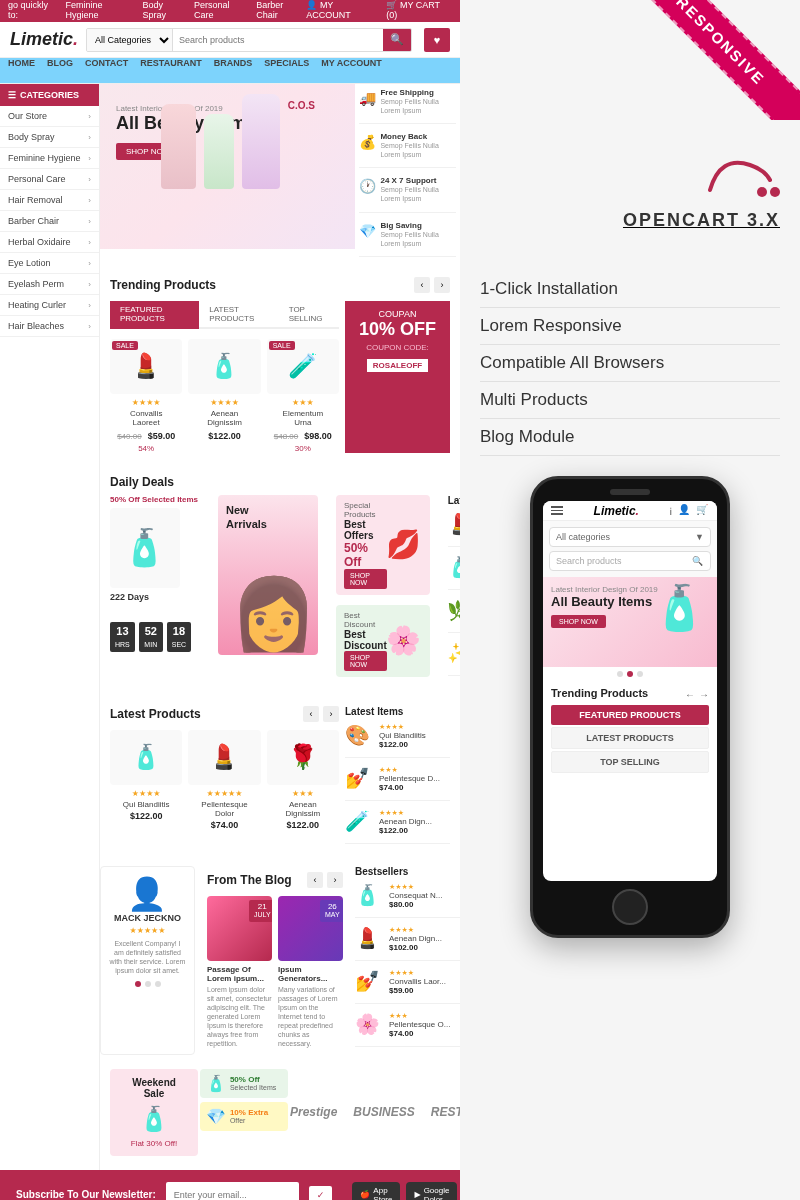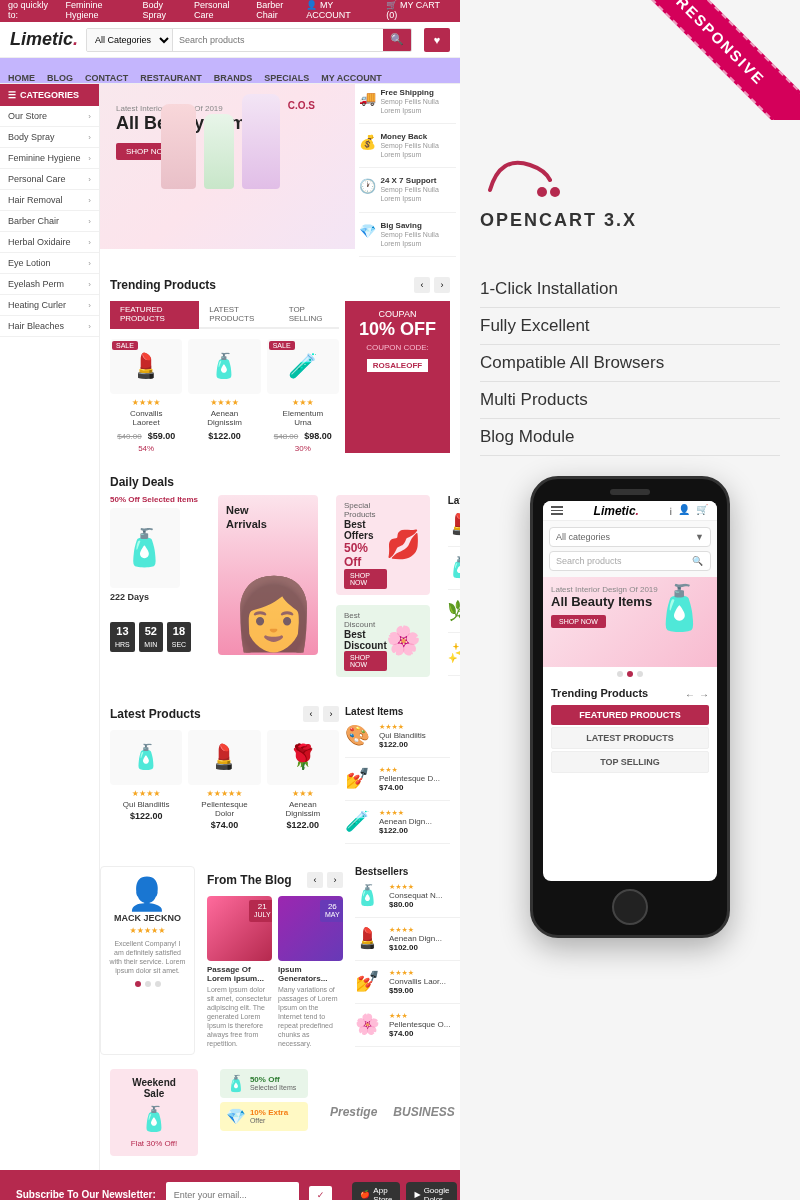--- a/index.html
+++ b/index.html
@@ -59,24 +59,24 @@
     .search-bar select {
       border: none; border-right: 1px solid #ddd; height: 100%; font-size: 9px; padding: 0 4px; background: #f9f9f9;
     }
     .search-bar input {
       border: none; flex: 1; height: 100%; font-size: 9px; padding: 0 6px; outline: none;
     }
     .search-btn { background: #b5294e; border: none; width: 28px; height: 100%; color: #fff; font-size: 11px; cursor: pointer; }
     .heart-btn { background: #b5294e; border: none; width: 26px; height: 24px; color: #fff; font-size: 11px; border-radius: 2px; margin-left: 4px; }
 
     .nav-bar {
-      background: #c4b5fd;
+      background: #7dd3fc;
       height: 26px;
       display: flex;
-      align-items: flex-end;
+      align-items: flex-start;
       padding: 0 8px;
       border-bottom: 1px solid #eee;
     }
     .nav-bar a { font-size: 9px; color: #444; text-decoration: none; margin-right: 12px; font-weight: bold; }
 
     .content-area {
       display: flex;
       gap: 0;
     }
 
@@ -414,21 +414,22 @@
       font-size: 8px;
       padding: 4px 8px;
       border-radius: 4px;
       display: flex;
       align-items: center;
       gap: 3px;
     }
 
     .opencart-section {
       padding: 30px 20px 20px 20px;
-      text-align: left;
+      text-align: right;
+      text-decoration: underline;
     }
     .opencart-version {
       font-size: 18px;
       font-weight: bold;
       color: #333;
       letter-spacing: 2px;
       margin-bottom: 20px;
     }
 
     .features-list {
@@ -569,21 +570,21 @@
       font-size: 9px;
       text-align: center;
       font-weight: bold;
       border-radius: 2px;
     }
     .phone-tab.active { background: #b5294e; color: #fff; }
     .phone-tab.inactive { background: #f5f5f5; color: #555; border: 1px solid #eee; }
 
     .weekend-sale-section {
       display: flex;
-      gap: 22px;
+      gap: 2px;
       background: #fff;
       padding: 8px 10px;
       margin-bottom: 6px;
     }
 
     .weekend-sale-card {
       flex: 0 0 88px;
       background: #fce4ec;
       border-radius: 4px;
       padding: 8px;
@@ -1131,21 +1132,21 @@
         <path d="M10,40 Q20,5 50,15 Q65,20 70,30" stroke="#b5294e" stroke-width="4" fill="none" stroke-linecap="round"></path>
         <circle cx="62" cy="42" r="5" fill="#b5294e"></circle>
         <circle cx="75" cy="42" r="5" fill="#b5294e"></circle>
       </svg>
     </div>
     <div class="opencart-version">OPENCART 3.X</div>
   </div>
 
   <div class="features-list">
     <div class="feature-line">1-Click Installation</div>
-    <div class="feature-line">Fully Excellent</div>
+    <div class="feature-line">Lorem Responsive</div>
     <div class="feature-line">Compatible All Browsers</div>
     <div class="feature-line">Multi Products</div>
     <div class="feature-line">Blog Module</div>
   </div>
 
   <div class="phone-mockup">
     <div class="phone-speaker"></div>
     <div class="phone-screen">
 
       <div class="phone-topbar">

